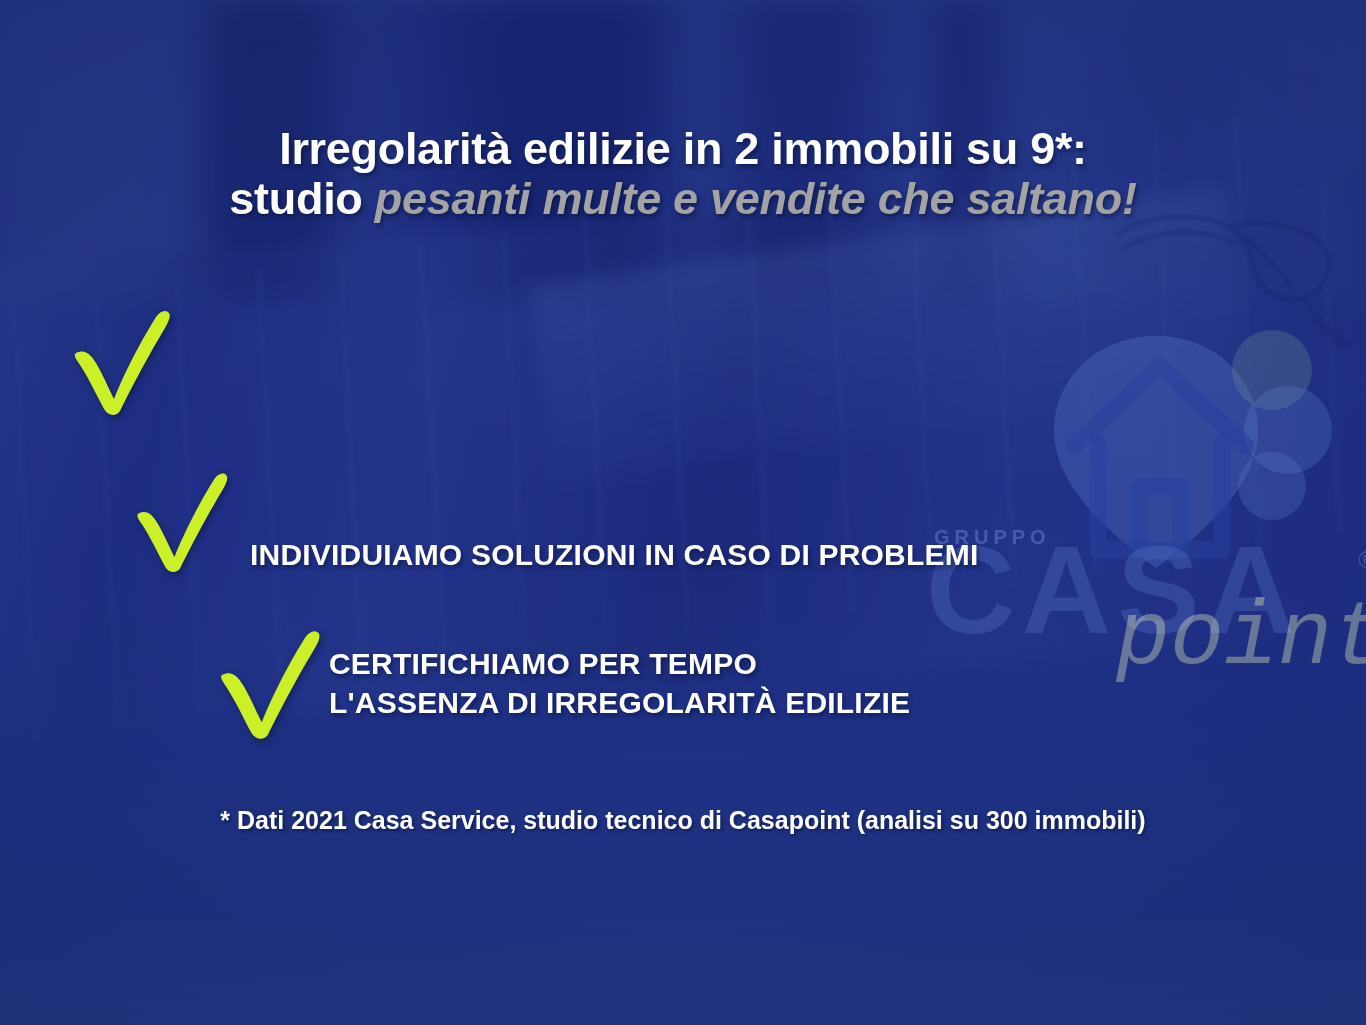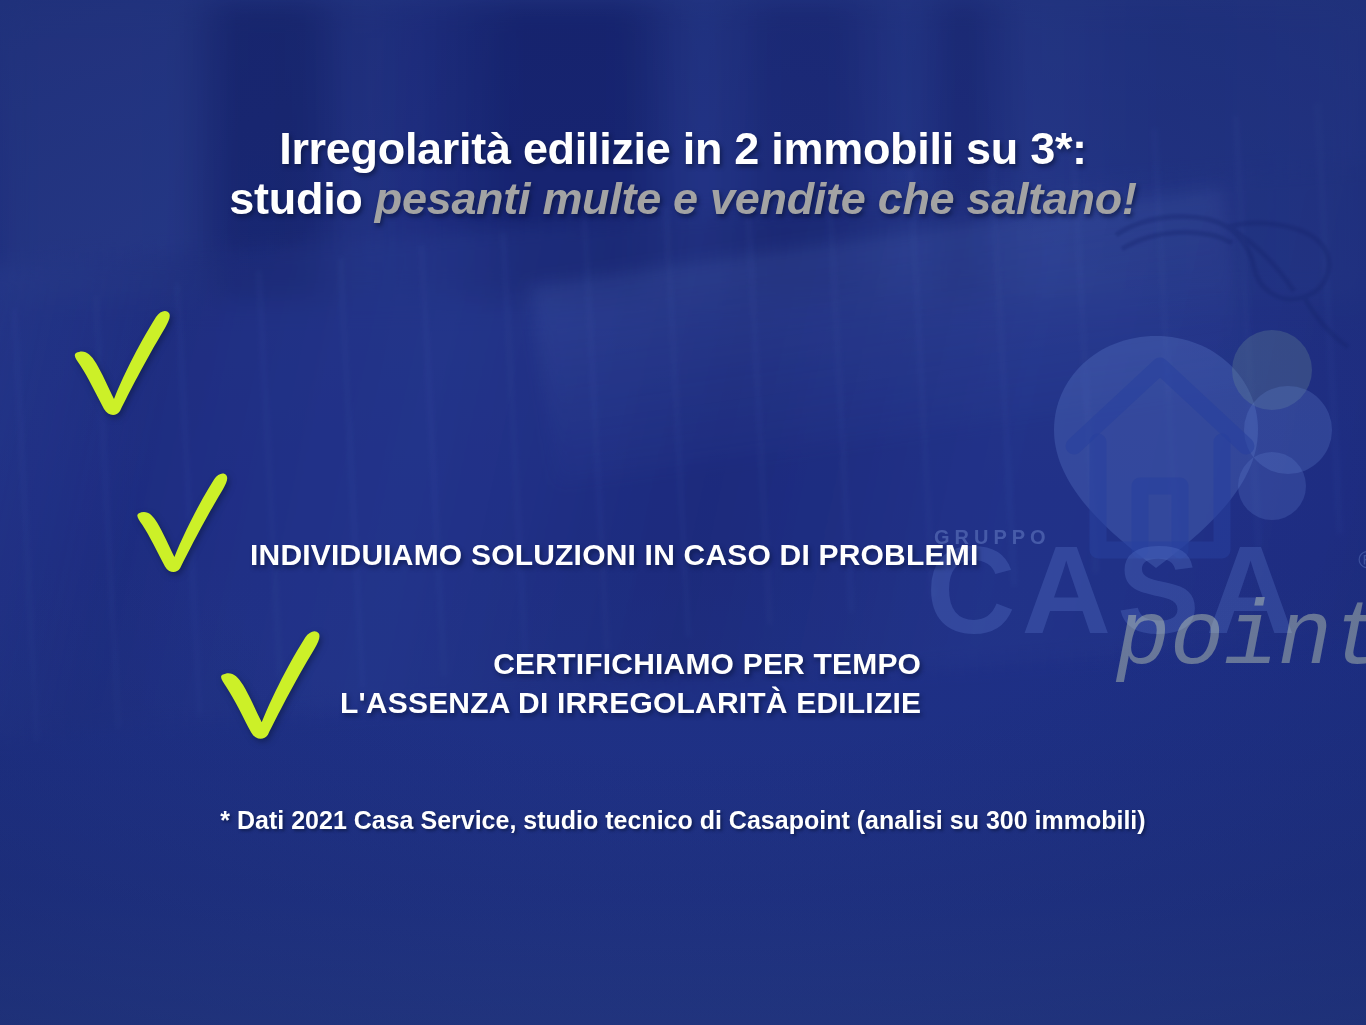--- a/index.html
+++ b/index.html
@@ -220,21 +220,21 @@
     color: #ffffff;
     font-size: 30px;
     font-weight: 700;
     letter-spacing: 0.2px;
     line-height: 1.3;
     text-shadow: 2px 3px 4px rgba(8,18,55,0.55);
     white-space: pre-line;
   }
   .check-row.r1 .check-text { margin-left: 22px; }
   .check-row.r2 .check-text { margin-left: 18px; }
-  .check-row.r3 .check-text { margin-left: 15px; text-align: right; }
+  .check-row.r3 .check-text { margin-left: 4px; text-align: left; }
 
   .footnote {
     position: absolute;
     left: 0; right: 0;
     top: 806px;
     text-align: center;
     color: #ffffff;
     font-size: 25px;
     font-weight: 700;
     text-shadow: 2px 2px 3px rgba(8,18,55,0.55);
@@ -292,21 +292,21 @@
       <span class="wm-grouppo">GRUPPO</span>
       <span class="wm-casa">CASA</span>
       <span class="wm-reg">®</span>
       <span class="wm-point">point</span>
     </div>
   </div>
 
   <div class="content">
 
     <div class="headline">
-      <div>Irregolarità edilizie in 2 immobili su 3*:</div>
+      <div>Irregolarità edilizie in 2 immobili su 9*:</div>
       <div><span>studio </span><span class="hl">pesanti multe e vendite che saltano!</span></div>
     </div>
 
     <div class="checklist">
 
       <div class="check-row r1">
         <svg class="check-mark" viewBox="0 0 104 112">
           <path d="M6,48 C14,44 20,48 26,58 C32,68 38,82 44,94 C52,74 66,44 86,12 C90,6 96,4 99,8 C101,11 99,16 95,23 C74,58 59,88 50,106 C46,112 38,111 34,104 C26,89 18,72 10,60 C6,54 3,50 6,48 Z" fill="#ccf028"></path>
         </svg>
       </div>

